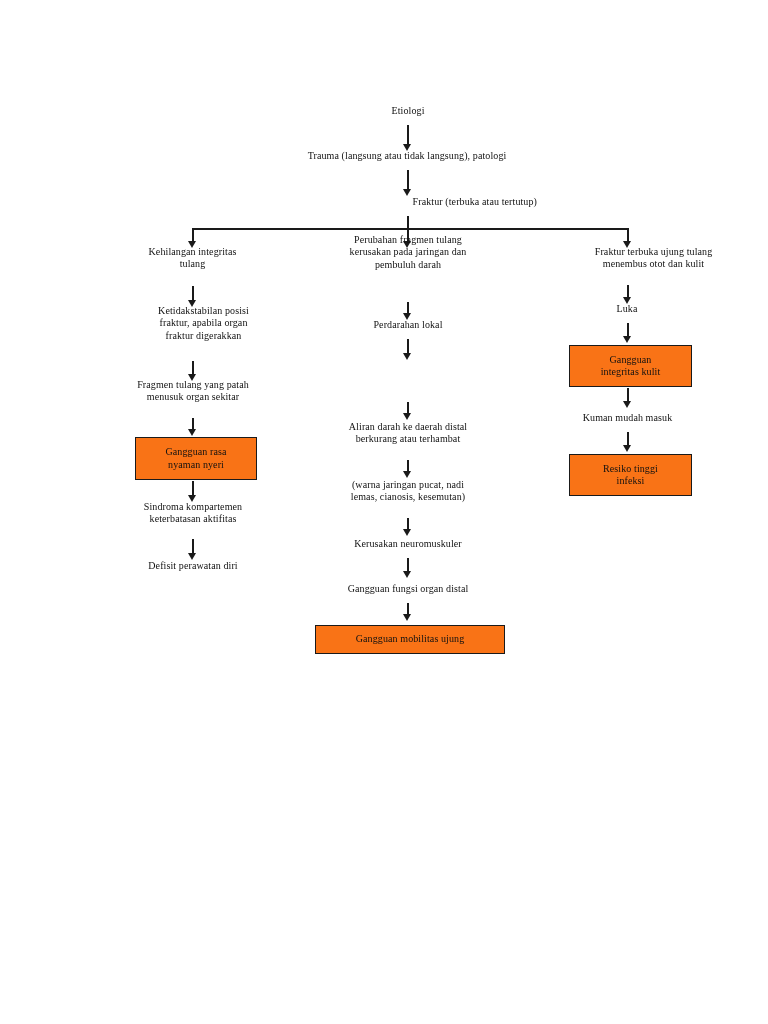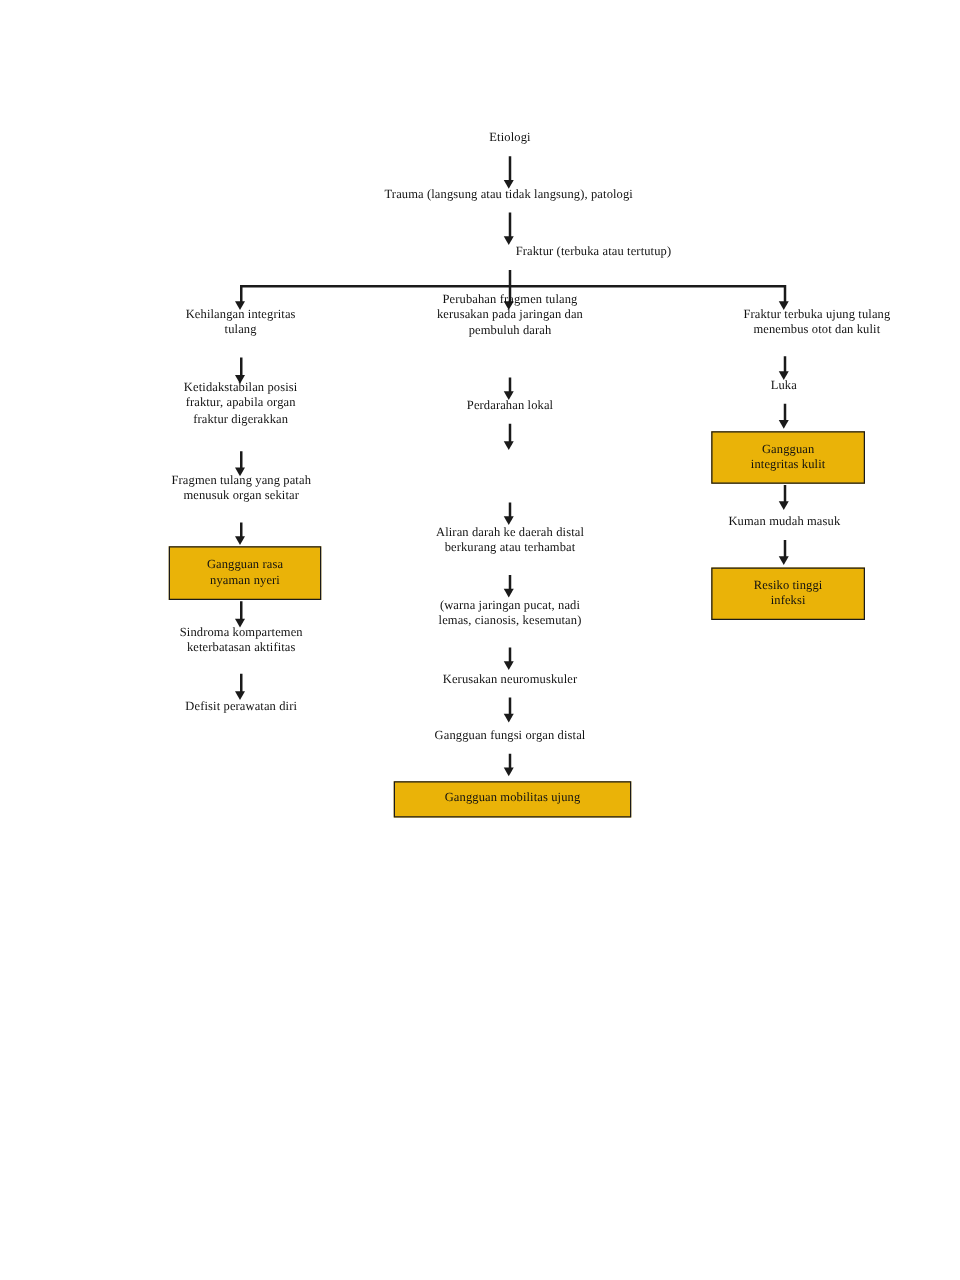--- a/index.html
+++ b/index.html
@@ -31,21 +31,21 @@
     position: absolute;
     text-align: center;
     line-height: 1.24;
     font-size: 10px;
     color: #111111;
     white-space: pre-line;
     letter-spacing: 0.1px;
   }
   .node.boxed {
     border: 1.3px solid #1a1a1a;
-    background: #eab308;
+    background: #f97316;
     box-sizing: border-box;
     display: flex;
     align-items: center;
     justify-content: center;
   }
 
   
   .vline {
     position: absolute;
     width: 1.5px;
@@ -90,21 +90,21 @@
   <div class="arrowhead" style="left:403px; top:241px;"></div>
 
   <div class="vline" style="left:627px; top:228px; height:16px;"></div>
   <div class="arrowhead" style="left:623px; top:241px;"></div>
 
   <div class="node" style="left:104px; top:246px; width:177px;">Kehilangan integritas
 tulang</div>
   <div class="vline" style="left:192px; top:286px; height:17px;"></div>
   <div class="arrowhead" style="left:188px; top:300px;"></div>
 
-  <div class="node" style="left:104px; top:305px; width:177px;">Ketidakstabilan posisi
+  <div class="node" style="left:115px; top:305px; width:177px;">Ketidakstabilan posisi
 fraktur, apabila organ
 fraktur digerakkan</div>
   <div class="vline" style="left:192px; top:361px; height:16px;"></div>
   <div class="arrowhead" style="left:188px; top:374px;"></div>
 
   <div class="node" style="left:100px; top:379px; width:186px;">Fragmen tulang yang patah
 menusuk organ sekitar</div>
   <div class="vline" style="left:192px; top:418px; height:14px;"></div>
   <div class="arrowhead" style="left:188px; top:429px;"></div>
 

